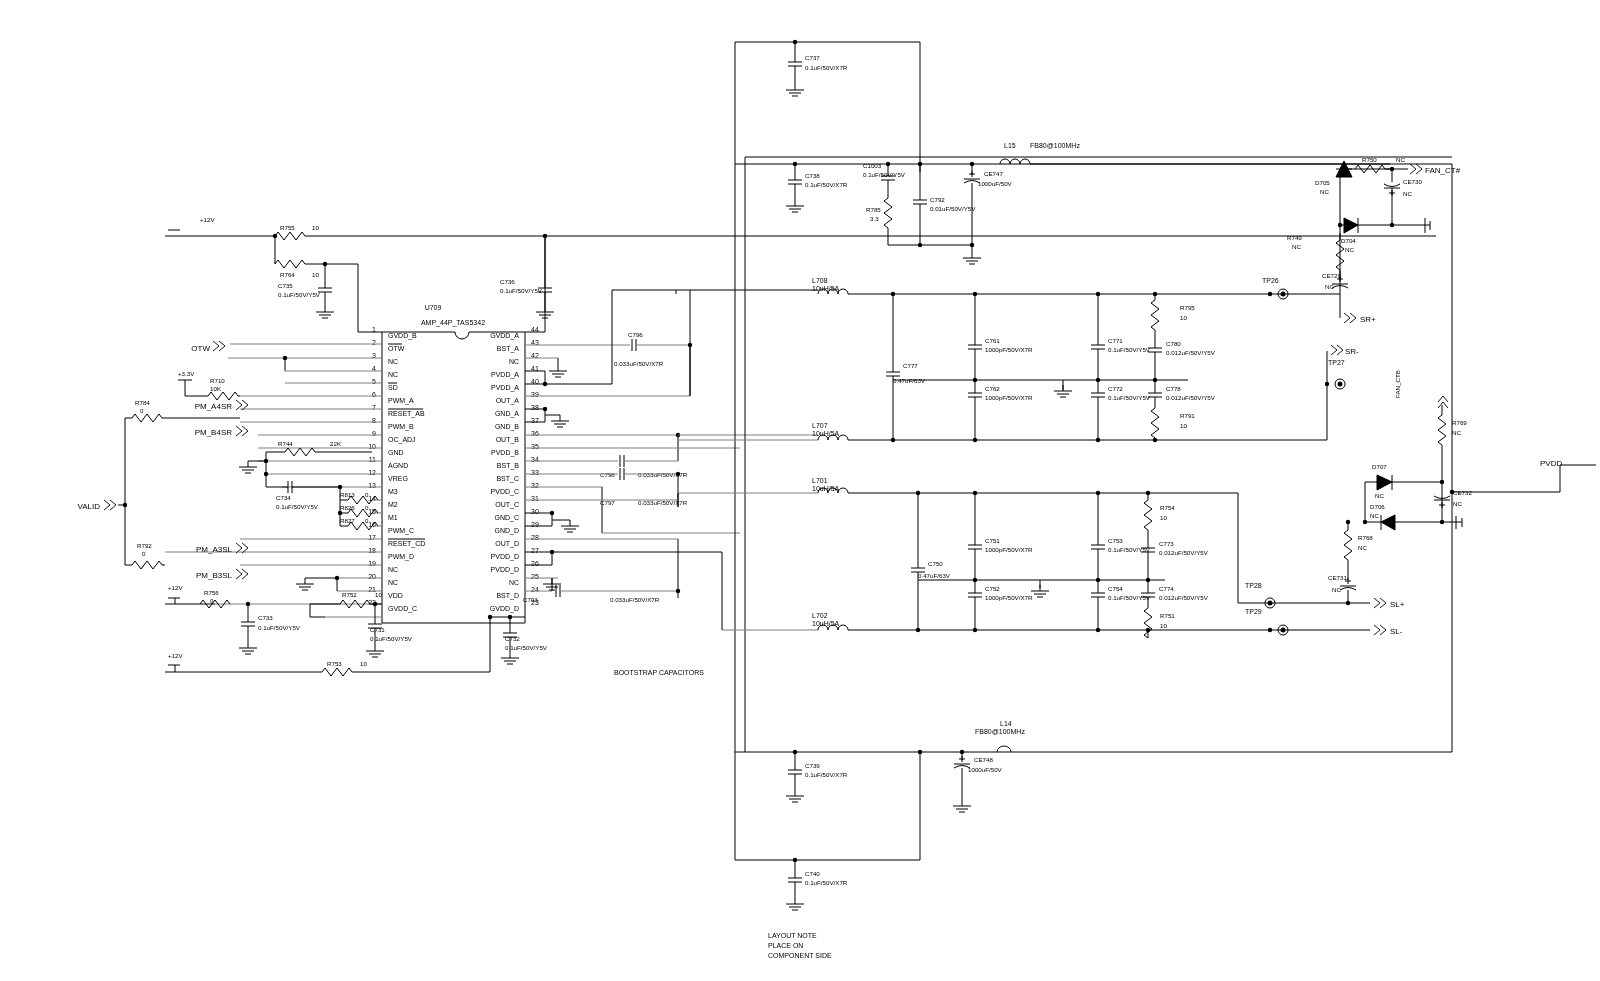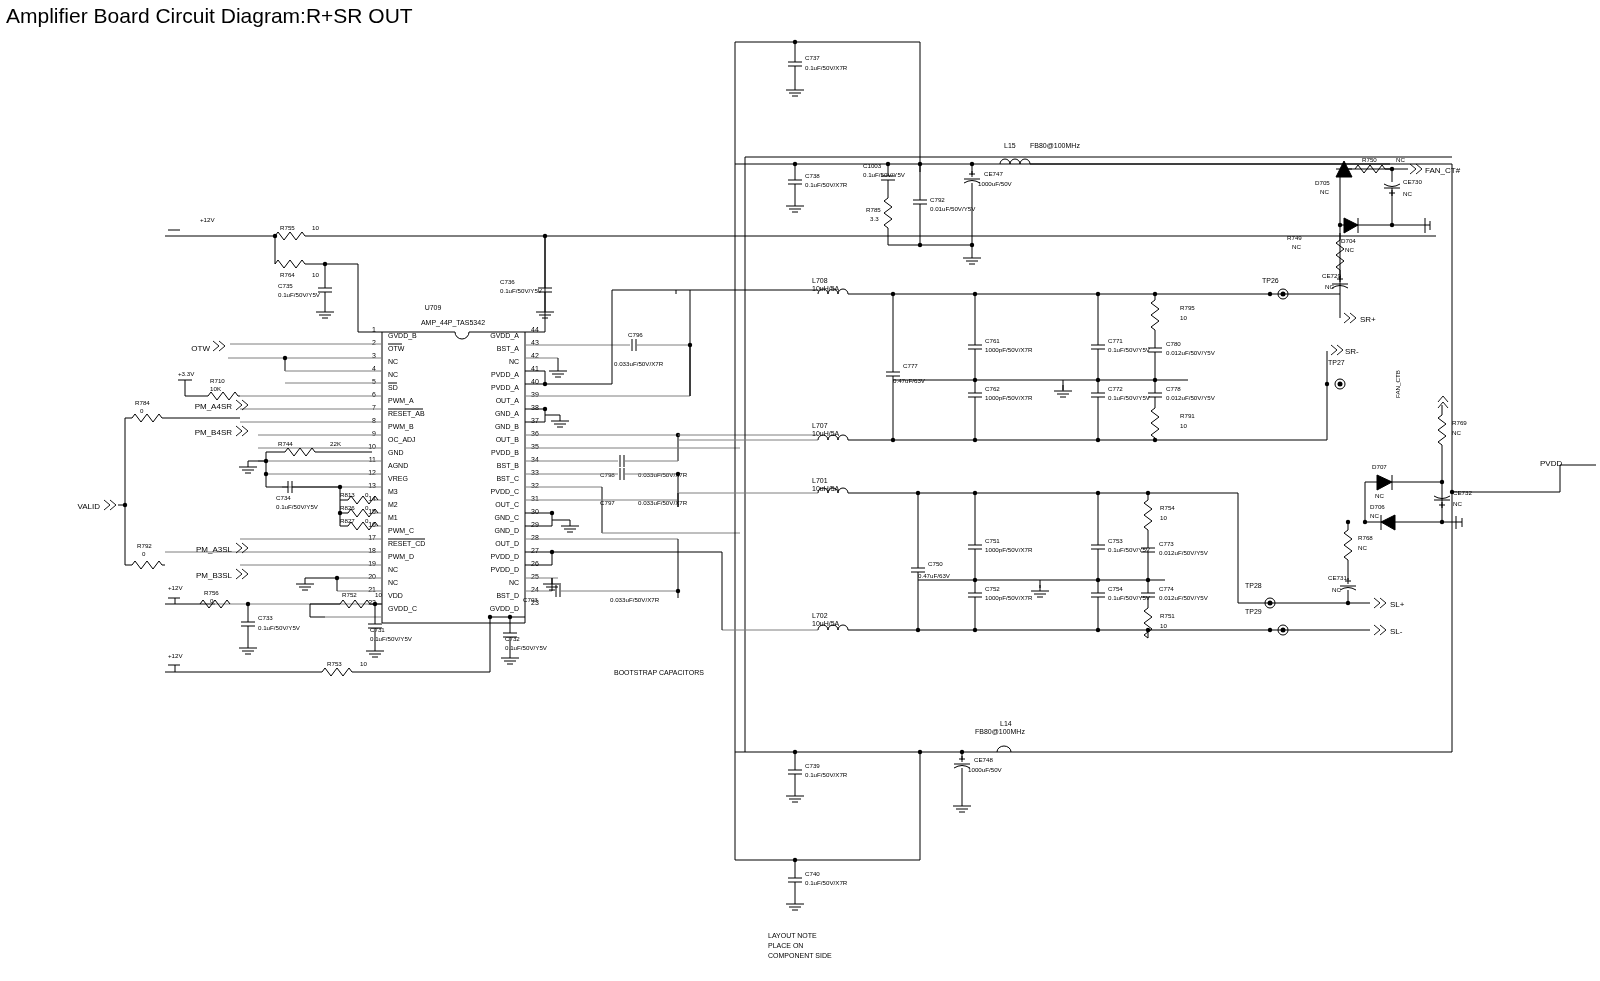--- a/index.html
+++ b/index.html
@@ -44,21 +44,20 @@
   .thin{stroke:#000;stroke-width:0.9;fill:none;}
   .dot{fill:#000;}
   .box{stroke:#000;stroke-width:1;fill:none;}
   .solid{fill:#000;stroke:#000;stroke-width:1;}
 </style>
 </head>
 <body>
 
 <div id="page">
 
-  <div id="title">Amplifier Board Circuit Diagram:R+SR OUT</div>
 
   <svg id="schematic" viewBox="0 0 1600 981">
     <defs>
       <g id="gnd-sym">
         <line x1="0" y1="0" x2="0" y2="6" class="w"></line>
         <line x1="-9" y1="6" x2="9" y2="6" class="w"></line>
         <line x1="-6" y1="9" x2="6" y2="9" class="w"></line>
         <line x1="-3" y1="12" x2="3" y2="12" class="w"></line>
       </g>
       <g id="cap-h">

